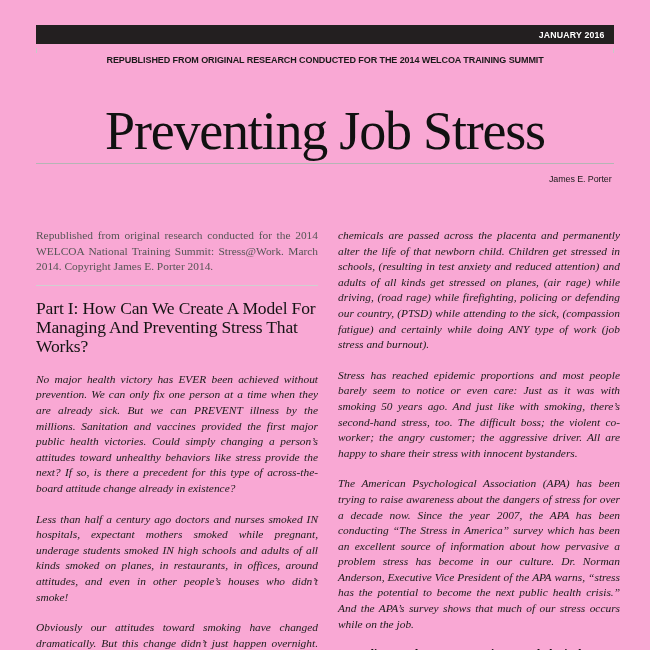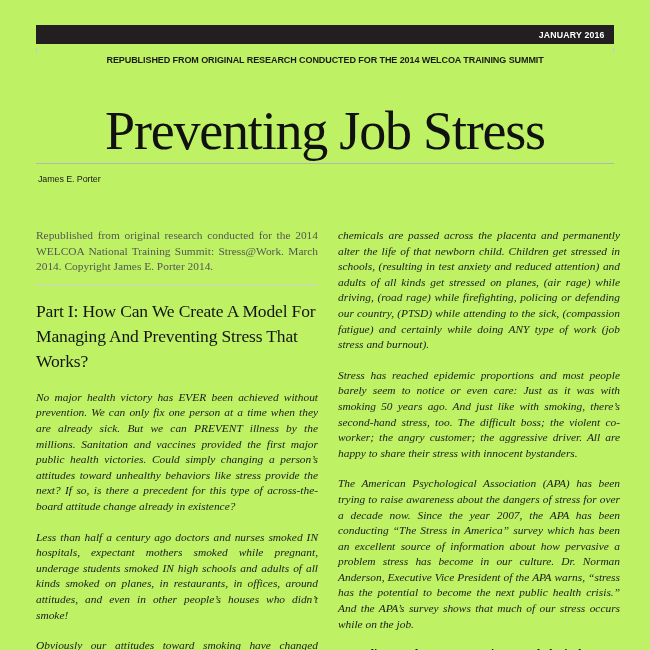--- a/index.html
+++ b/index.html
@@ -4,21 +4,21 @@
 <style>
   html, body {
     margin: 0;
     padding: 0;
     background: #ffffff;
   }
   .page {
     position: relative;
     width: 650px;
     height: 650px;
-    background: #bef264;
+    background: #f9a8d4;
     overflow: hidden;
     font-family: "Liberation Serif", "DejaVu Serif", serif;
     color: #1a1a1a;
   }
 
   
   .date-bar {
     position: absolute;
     left: 36px;
     top: 25px;
@@ -89,21 +89,21 @@
     width: 578px;
     height: 1px;
     background: #b5b5b5;
   }
 
   .byline {
     position: absolute;
     left: 36px;
     top: 173px;
     width: 578px;
-    text-align: left;
+    text-align: right;
     font-family: "Liberation Sans", sans-serif;
     font-size: 9.5px;
     color: #1a1a1a;
     letter-spacing: -0.1px;
   }
   .byline span { display: inline-block; transform: scaleX(0.94); }
 
   
   .col {
     position: absolute;
@@ -123,21 +123,21 @@
     margin: 0 0 10px 0;
     text-align: justify;
   }
   .section-rule {
     height: 1px;
     background: #d0d0d0;
     margin: 0 0 13px 0;
   }
   .part-heading {
     font-size: 17.5px;
-    line-height: 25px;
+    line-height: 19px;
     font-weight: normal;
     letter-spacing: -0.15px;
     margin: 0 0 16px 0;
     color: #141414;
     text-align: left;
   }
   p.body {
     margin: 0 0 15px 0;
     text-align: justify;
     hyphens: none;

